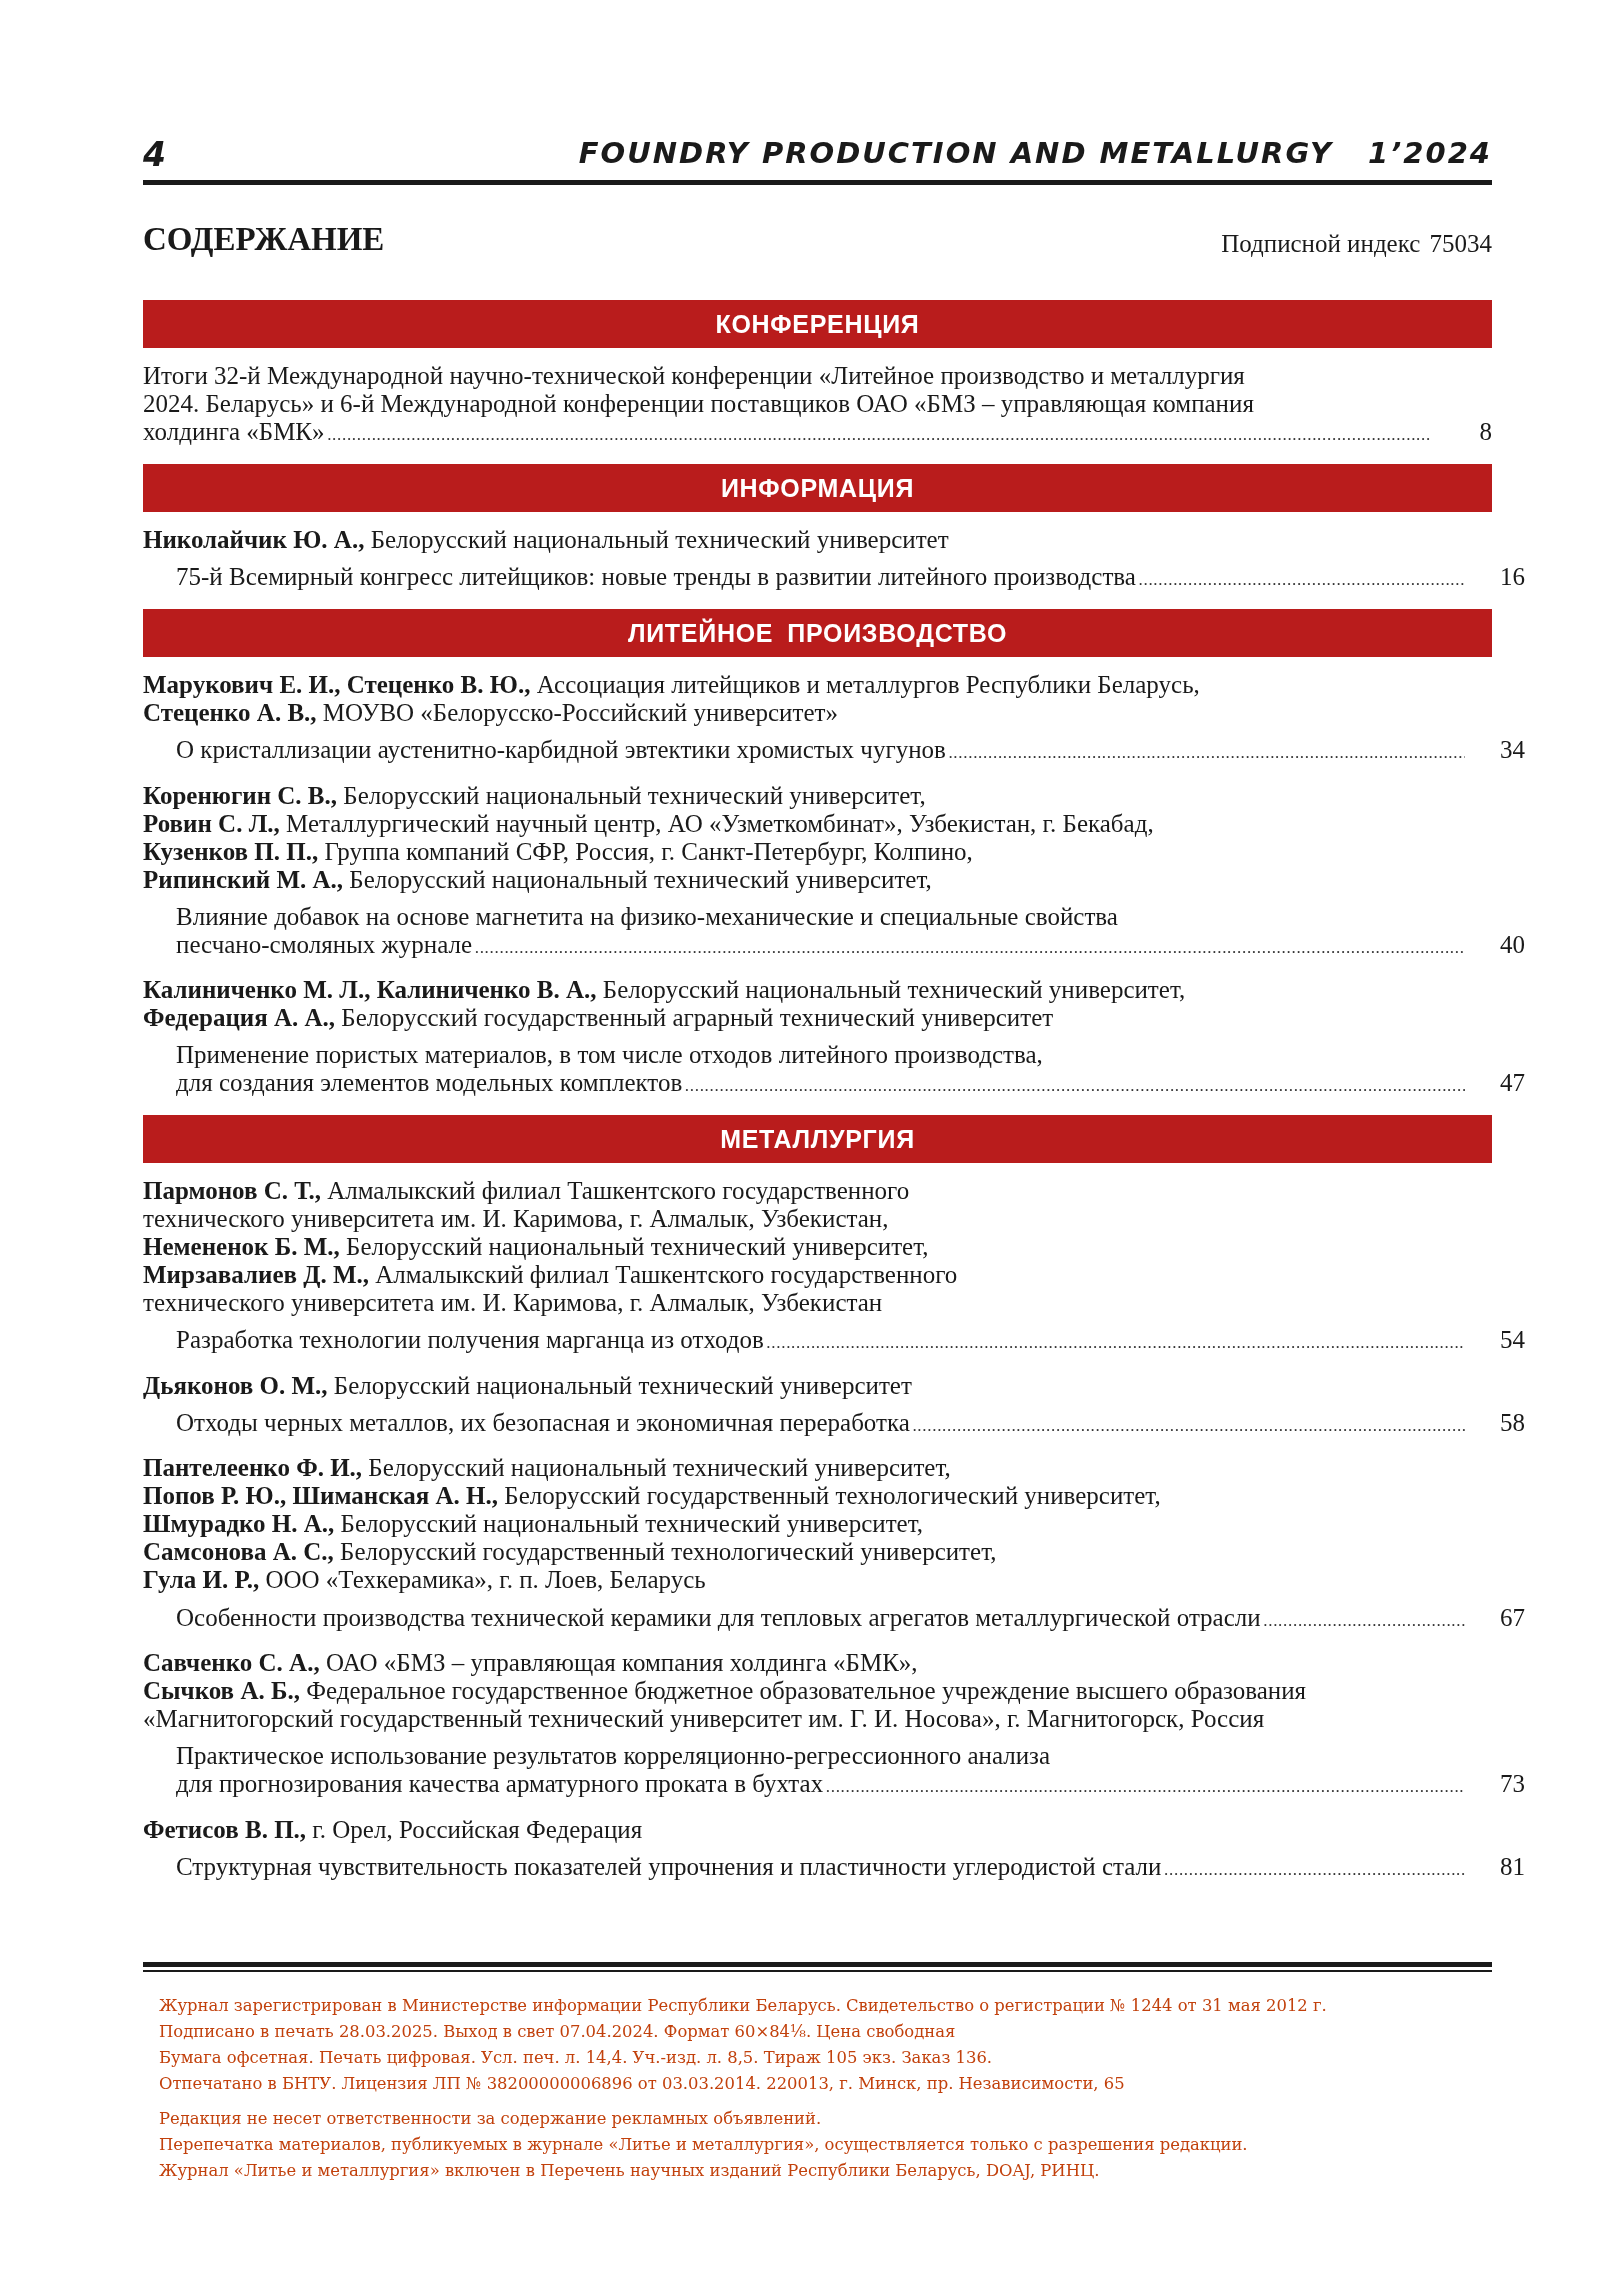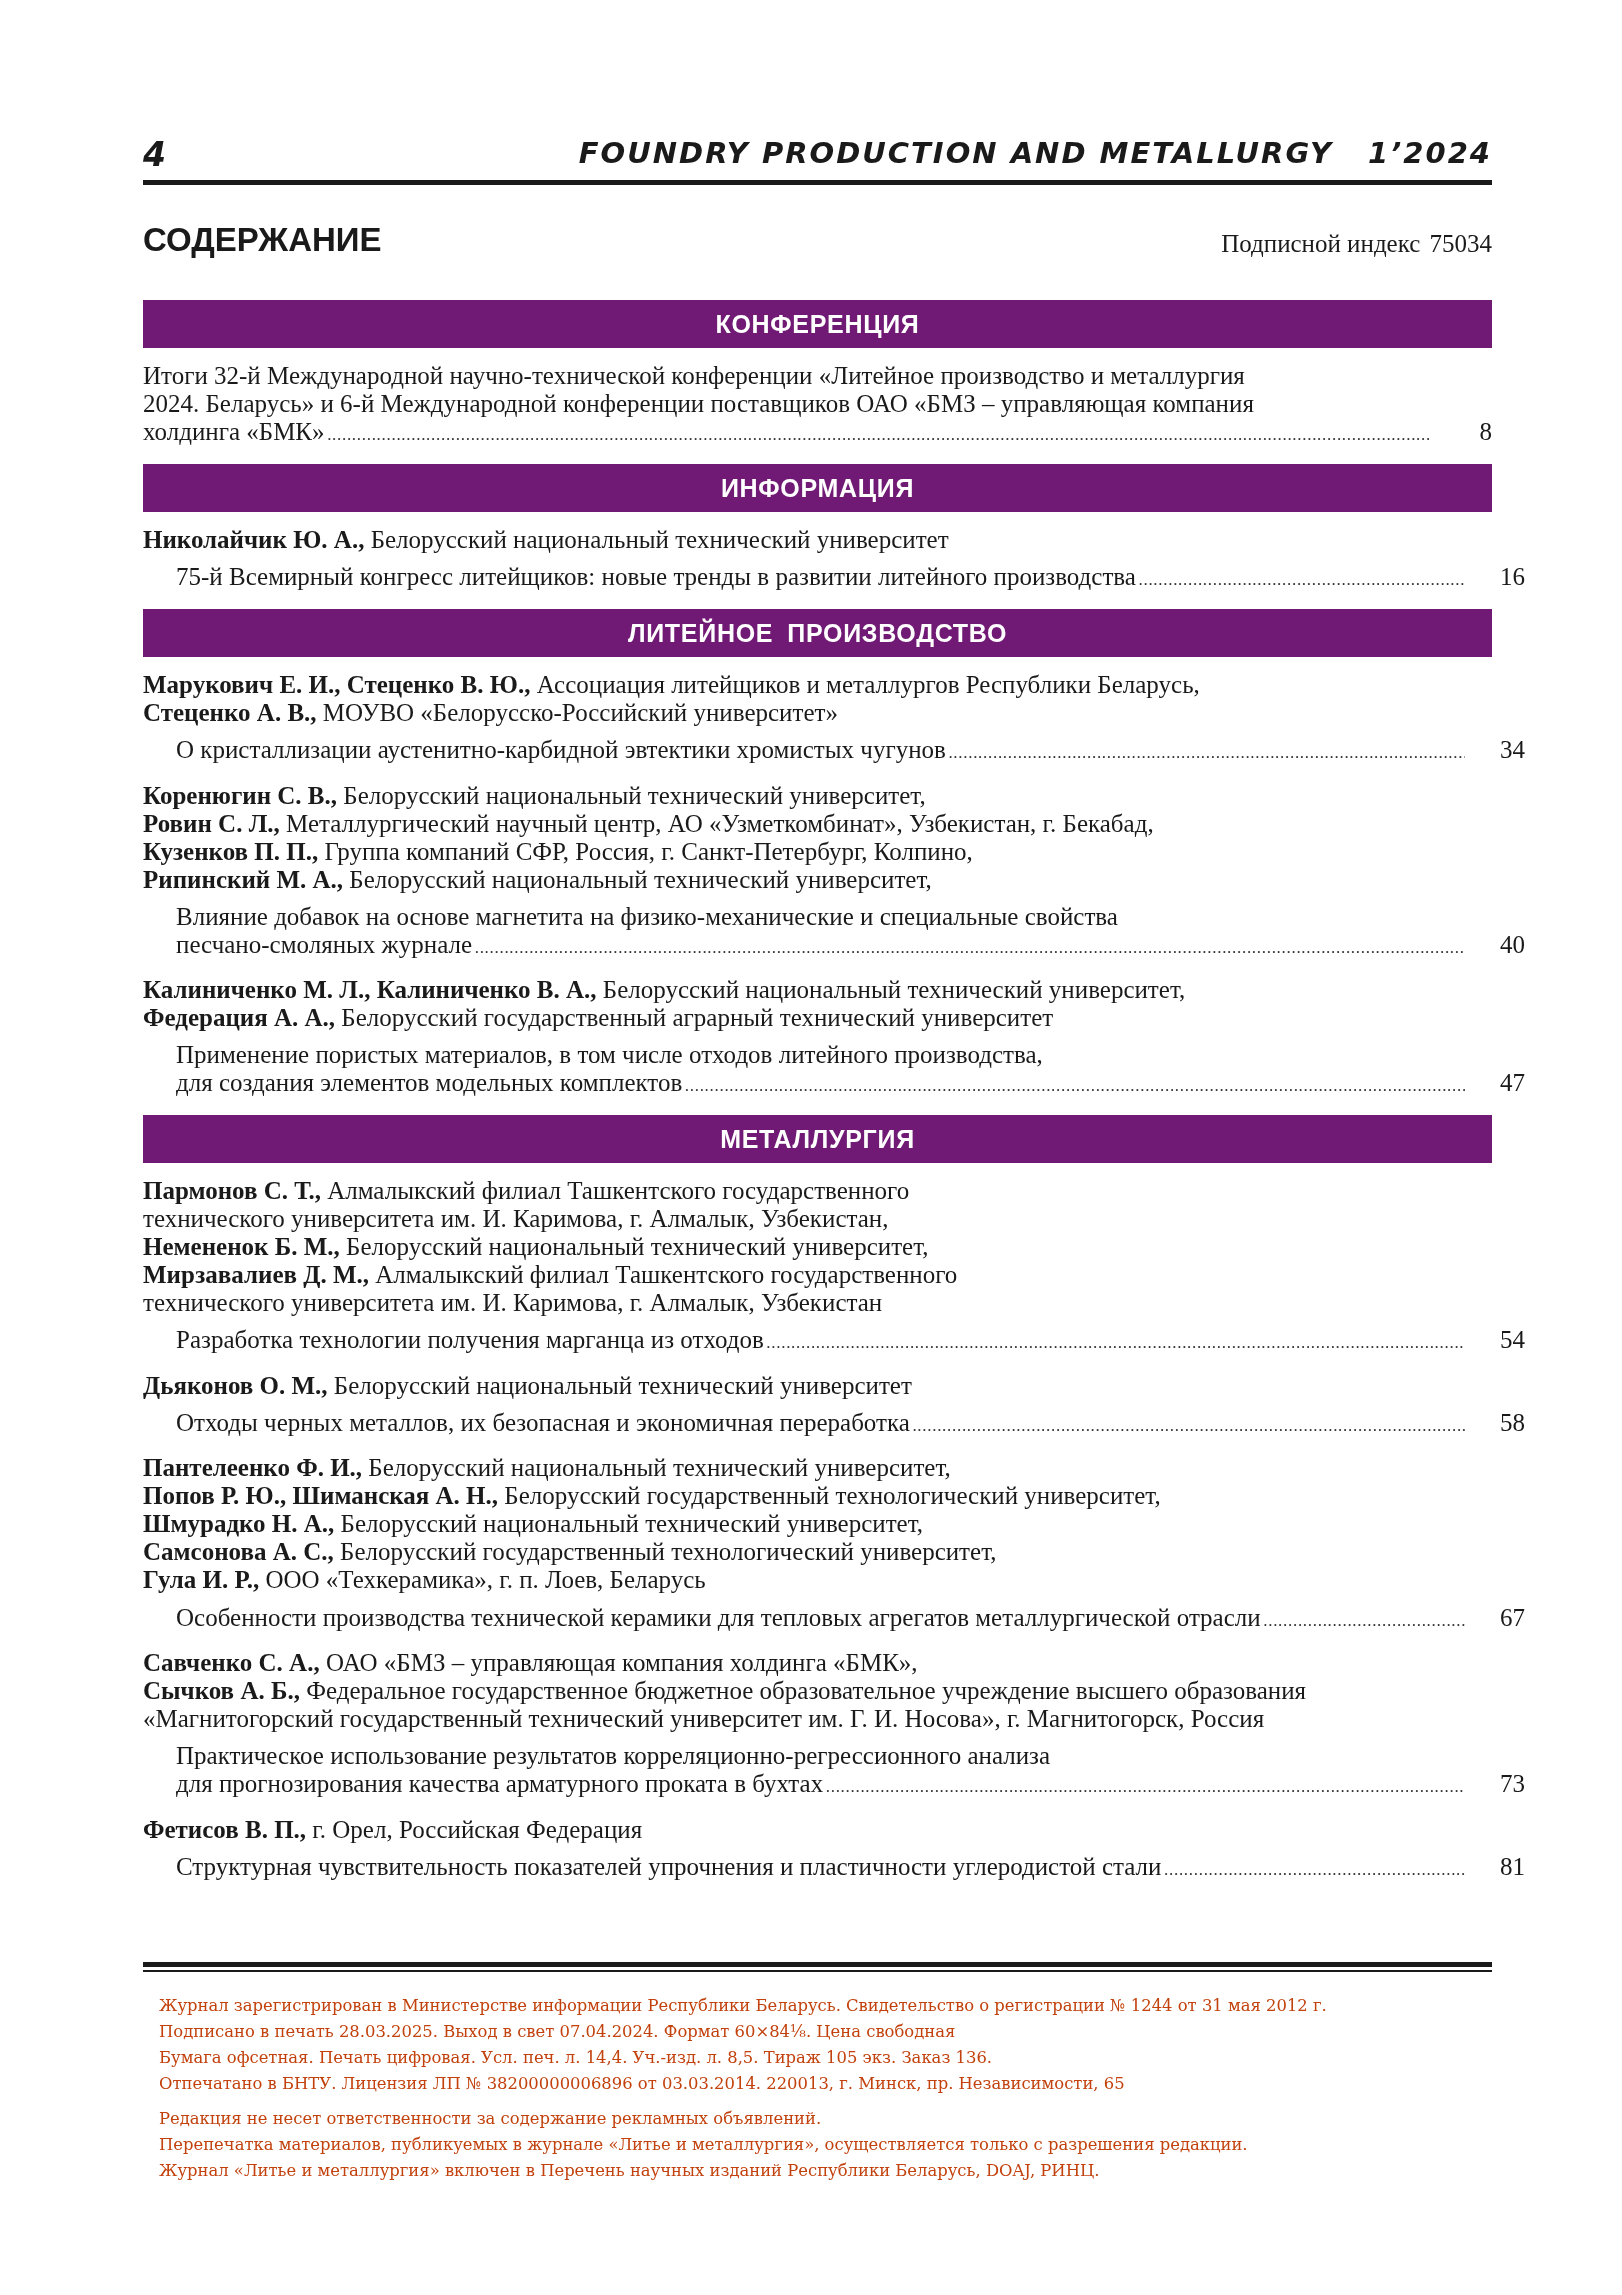--- a/index.html
+++ b/index.html
@@ -6,27 +6,27 @@
     body { width: 1623px; height: 2295px; position: relative; overflow: hidden; color: #1a1a1a; }
     .page { position: absolute; left: 143px; top: 0; width: 1349px; }
 
     .running-head { position: absolute; top: 131px; left: 0; width: 1349px; height: 46px;
       font-family: "DejaVu Sans", sans-serif; font-weight: bold; font-style: italic; }
     .page-num { position: absolute; left: 0; top: 3.9px; font-size: 33px; letter-spacing: 0.7px; }
     .journal-title { position: absolute; right: 0; top: 5.2px; font-size: 29px; letter-spacing: 2px; white-space: nowrap; }
     .journal-issue { margin-left: 35px; }
     .head-rule { position: absolute; left: 0; top: 180px; width: 1349px; height: 5.2px; background: #1a1a1a; }
 
-    .toc-title { position: absolute; left: 0; top: 221px; font-family: Liberation Sans, sans-serif;
+    .toc-title { position: absolute; left: 0; top: 221px; font-family: Liberation Serif, serif;
       font-weight: bold; font-size: 33px; }
     .subscription { position: absolute; right: 0; top: 230px; font-family: "Liberation Serif", serif; font-size: 25px; }
     .sub-label { margin-right: 9.2px; }
 
     .content { position: absolute; left: 0; top: 300px; width: 1349px; }
-    .section-bar { background: #701a75; color: #ffffff; height: 48px; line-height: 48px; text-align: center;
+    .section-bar { background: #b91c1c; color: #ffffff; height: 48px; line-height: 48px; text-align: center;
       font-family: "Liberation Sans", sans-serif; font-weight: bold; font-size: 25px; letter-spacing: 0.7px;
       margin-bottom: 14.4px; word-spacing: 6.5px; }
 
     .entry { font-family: "Liberation Serif", serif; font-size: 25px; line-height: 28px; margin-bottom: 14.4px; }
     .author-line { white-space: nowrap; }
     .author-name { font-weight: bold; font-family: Liberation Serif, serif; }
     .title-block { margin-top: 9.2px; margin-left: 33px; }
     .title-line { white-space: nowrap; }
     .last-title-line { display: flex; align-items: baseline; width: 1349px; }
     .last-title-line .tl-text { white-space: nowrap; text-align: center; }

